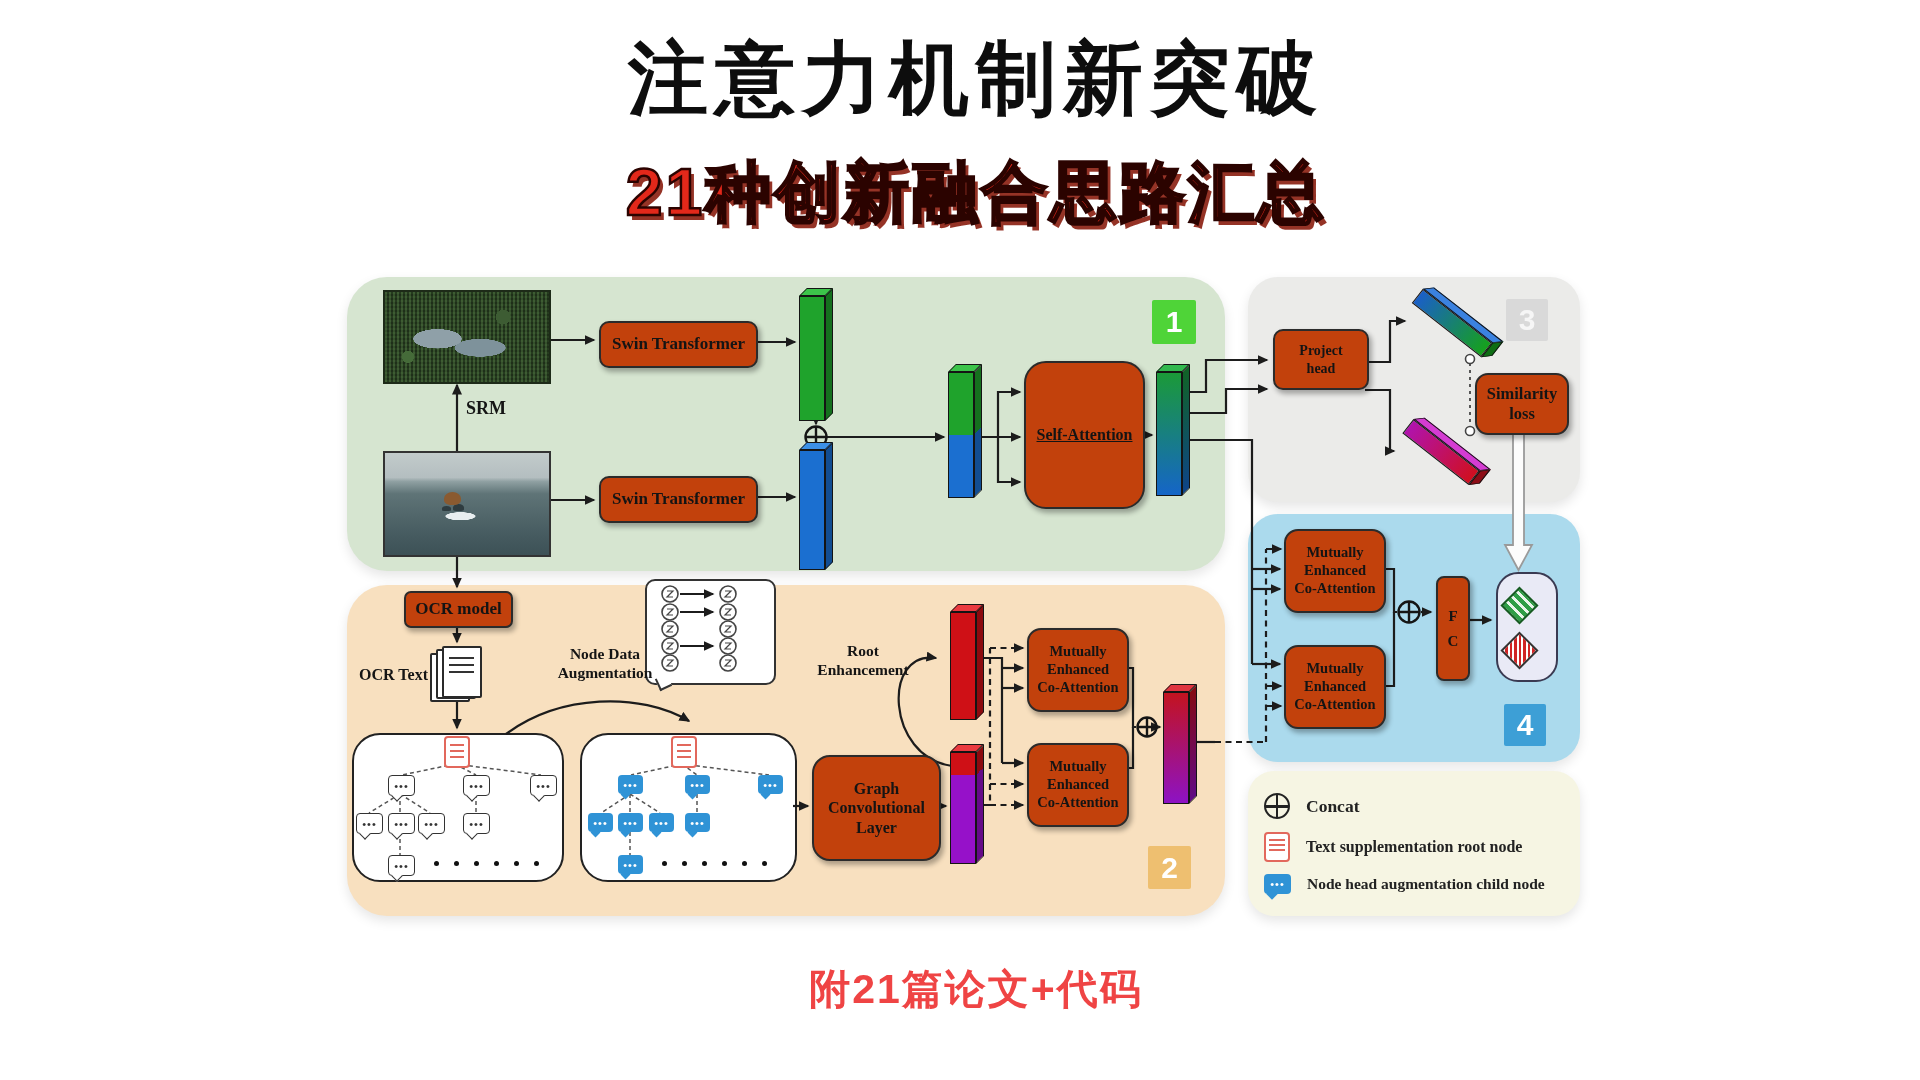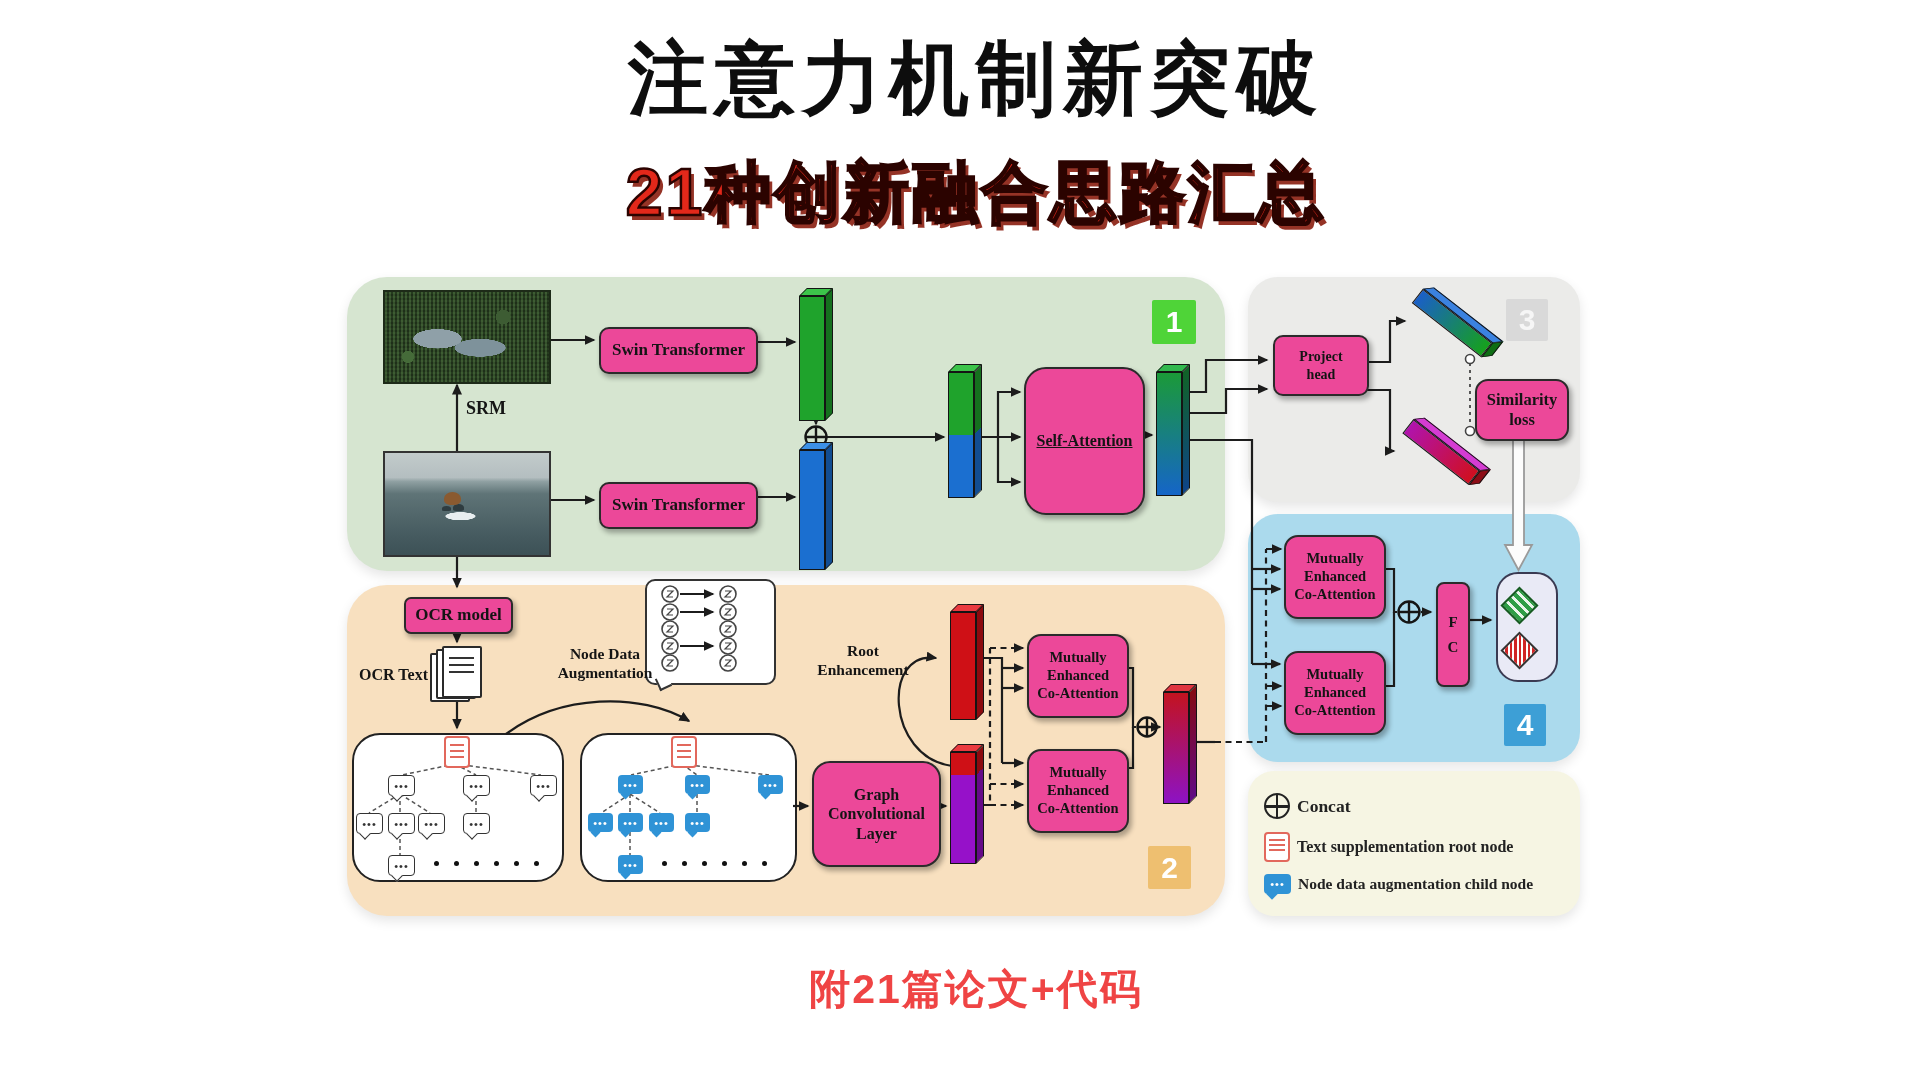--- a/index.html
+++ b/index.html
@@ -10,24 +10,24 @@
   #title{left:0;top:26px;width:100%;text-align:center;font-size:80px;font-weight:900;
          color:#0d0d0d;letter-spacing:7px;z-index:5;}
   #subtitle{left:0;top:148px;width:100%;text-align:center;font-size:66px;font-weight:900;
             color:#e3281a;-webkit-text-stroke:2.5px #2b0300;letter-spacing:3px;
             text-shadow:4px 5px 0 rgba(130,15,0,.85);z-index:5;}
   #caption{left:0;top:962px;width:100%;text-align:center;font-size:41px;font-weight:900;
            color:#ef4444;letter-spacing:2px;z-index:5;}
   
   .region{position:absolute;z-index:1;border-radius:40px;box-shadow:0 5px 12px rgba(0,0,0,.10);}
   
-  .wbox{position:absolute;z-index:4;background:#ec4899;border:2.2px solid #2b2b2b;border-radius:10px;
+  .wbox{position:absolute;z-index:4;background:#c2410c;border:2.2px solid #2b2b2b;border-radius:10px;
         box-shadow:2.5px 3.5px 5px rgba(0,0,0,.30);display:flex;flex-direction:column;
         align-items:center;justify-content:center;font-family:"Liberation Serif",serif;
-        font-weight:bold;color:#141414;text-align:center;line-height:1.22;margin-top:6px;}
+        font-weight:bold;color:#141414;text-align:center;line-height:1.22;}
   .lab{position:absolute;z-index:4;font-family:"Liberation Serif",serif;font-weight:bold;
        color:#151515;text-align:center;line-height:1.25;}
   .badge{position:absolute;z-index:4;display:flex;align-items:center;justify-content:center;
          color:#fff;font-weight:bold;font-size:30px;border-radius:2px;}
   
   .bar3d{position:absolute;z-index:4;}
   .bar3d .f{position:absolute;inset:0;border:1.6px solid #141414;background:var(--fc);}
   .bar3d::before{content:'';position:absolute;left:0;top:-8px;width:100%;height:8px;
      border:1.6px solid #141414;box-sizing:border-box;background:var(--t);
      transform:skewX(-45deg);transform-origin:0 100%;}
@@ -81,21 +81,21 @@
      border:2.2px solid #3a3a52;border-radius:22px;}
   .diamond{position:absolute;z-index:5;width:23px;height:23px;transform:rotate(45deg);}
   #dia-green{left:1506px;top:592px;border:2px solid #155a20;
      background:repeating-linear-gradient(0deg,#2f9e46 0 4px,#eaf5ea 4px 7px),
      repeating-linear-gradient(90deg,rgba(20,110,40,.9) 0 4px,rgba(255,255,255,.15) 4px 7px);}
   #dia-red{left:1506px;top:637px;border:2px solid #333;background:#fff;
      background-image:repeating-linear-gradient(45deg,transparent 0 2px,#d02525 2px 4.5px);}
   
   #legend{display:flex;flex-direction:column;justify-content:space-evenly;
      padding:10px 16px;box-sizing:border-box;z-index:2;}
-  .lrow{display:flex;align-items:center;gap:7px;}
+  .lrow{display:flex;align-items:center;gap:16px;}
   .lrow .ltext{font-family:"Liberation Serif",serif;font-weight:bold;font-size:16px;color:#222;}
   .concat-sym{width:22px;height:22px;border:2.6px solid #222;border-radius:50%;position:relative;flex:0 0 auto;}
   .concat-sym::before{content:'';position:absolute;left:0;right:0;top:50%;height:2.6px;margin-top:-1.3px;background:#222;}
   .concat-sym::after{content:'';position:absolute;top:0;bottom:0;left:50%;width:2.6px;margin-left:-1.3px;background:#222;}
   .lroot{width:22px;height:26px;flex:0 0 auto;position:relative;background:#fff;
      border:2.3px solid #e2685c;border-radius:4px;}
   .lroot::before{content:'';position:absolute;left:3px;right:3px;top:5px;height:2.2px;background:#e2685c;
      box-shadow:0 5px 0 #e2685c,0 10px 0 #e2685c;}
   .lbub{width:27px;height:20px;flex:0 0 auto;position:relative;background:#2f93d6;border-radius:4px;}
   .lbub::before{content:'\2022\2022\2022';position:absolute;inset:0;display:flex;align-items:center;
@@ -121,21 +121,21 @@
     <div class="lrow">
       <span class="concat-sym"></span>
       <span class="ltext" style="font-size:17.5px">Concat</span>
     </div>
     <div class="lrow">
       <span class="lroot"></span>
       <span class="ltext">Text supplementation root node</span>
     </div>
     <div class="lrow">
       <span class="lbub"></span>
-      <span class="ltext" style="font-size:15.5px">Node data augmentation child node</span>
+      <span class="ltext" style="font-size:15.5px">Node head augmentation child node</span>
     </div>
   </div>
 
   <div class="treebox" style="left:352px;top:733px;width:208px;height:145px;"></div>
   <div class="treebox" style="left:580px;top:733px;width:213px;height:145px;"></div>
   <div class="abs" id="zbubble"></div>
 
   <svg class="overlay" width="1920" height="1080" viewBox="0 0 1920 1080">
     <defs>
       <marker id="ah" markerUnits="userSpaceOnUse" markerWidth="11" markerHeight="10" refX="9.5" refY="5" orient="auto">

